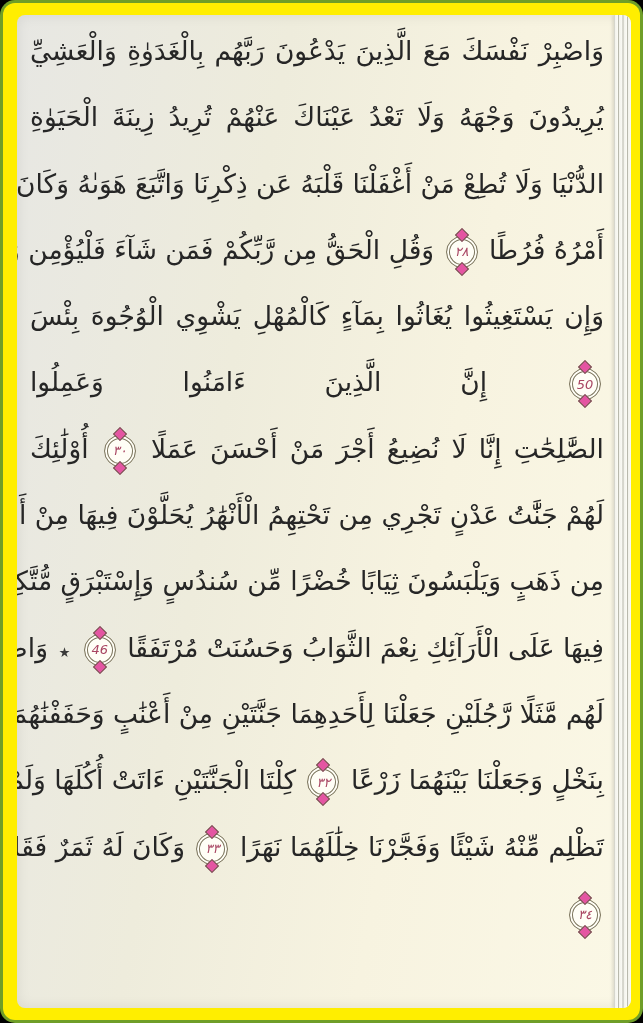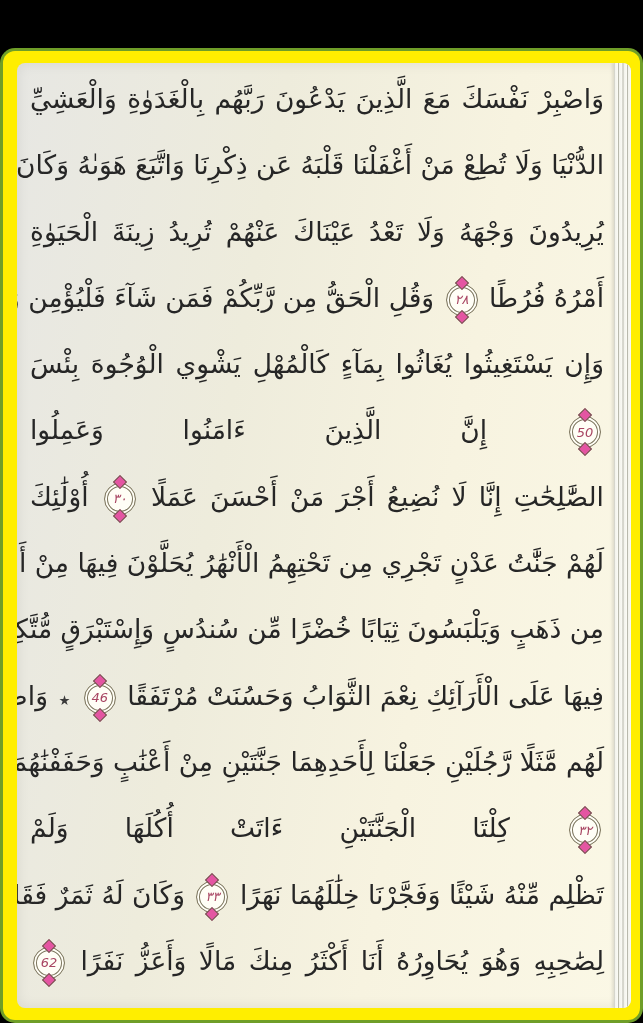--- a/index.html
+++ b/index.html
@@ -4,21 +4,20 @@
 <style>
   html,body{margin:0;padding:0;background:#000;}
   body{
     width:643px;height:1023px;position:relative;overflow:hidden;
     font-family:"DejaVu Sans", sans-serif;
   }
   
   .frame-green{
     position:absolute;inset:0;border-radius:15px;
     background:var(--border-green,#6f9e28);
-    margin-top:48px;
   }
   .frame-yellow{
     position:absolute;inset:3px;border-radius:12px;
     background:var(--border-yellow,#ffee00);
   }
   
   .page{
     position:absolute;left:14px;top:12px;right:9px;bottom:12px;
     border-radius:8px;
     background:linear-gradient(100deg,#e7e7e3 0%,#eeecdc 35%,#f7f3e0 65%,#fbf8e6 100%);
@@ -75,30 +74,30 @@
   }
 </style>
 </head>
 <body>
 
 <div class="frame-green">
   <div class="frame-yellow">
     <div class="page">
       <div class="text-block">
           <div class="line"><span class="ayah-text">وَاصْبِرْ نَفْسَكَ مَعَ الَّذِينَ يَدْعُونَ رَبَّهُم بِالْغَدَوٰةِ وَالْعَشِيِّ</span> </div>
+          <div class="line"><span class="ayah-text">يُرِيدُونَ وَجْهَهُ وَلَا تَعْدُ عَيْنَاكَ عَنْهُمْ تُرِيدُ زِينَةَ الْحَيَوٰةِ</span> </div>
           <div class="line"><span class="ayah-text">الدُّنْيَا وَلَا تُطِعْ مَنْ أَغْفَلْنَا قَلْبَهُ عَن ذِكْرِنَا وَاتَّبَعَ هَوَىٰهُ وَكَانَ</span> </div>
-          <div class="line"><span class="ayah-text">يُرِيدُونَ وَجْهَهُ وَلَا تَعْدُ عَيْنَاكَ عَنْهُمْ تُرِيدُ زِينَةَ الْحَيَوٰةِ</span> </div>
           <div class="line"><span class="ayah-text">أَمْرُهُ فُرُطًا</span> <span class="verse-marker"><span class="petal petal-top"></span><span class="num">٢٨</span><span class="petal petal-bottom"></span></span> <span class="ayah-text">وَقُلِ الْحَقُّ مِن رَّبِّكُمْ فَمَن شَآءَ فَلْيُؤْمِن وَمَن</span> </div>
           <div class="line"><span class="ayah-text">وَإِن يَسْتَغِيثُوا يُغَاثُوا بِمَآءٍ كَالْمُهْلِ يَشْوِي الْوُجُوهَ بِئْسَ</span> </div>
           <div class="line"> <span class="verse-marker"><span class="petal petal-top"></span><span class="num">50</span><span class="petal petal-bottom"></span></span> <span class="ayah-text">إِنَّ الَّذِينَ ءَامَنُوا وَعَمِلُوا</span> </div>
           <div class="line"><span class="ayah-text">الصَّٰلِحَٰتِ إِنَّا لَا نُضِيعُ أَجْرَ مَنْ أَحْسَنَ عَمَلًا</span> <span class="verse-marker"><span class="petal petal-top"></span><span class="num">٣٠</span><span class="petal petal-bottom"></span></span> <span class="ayah-text">أُوْلَٰئِكَ</span> </div>
           <div class="line"><span class="ayah-text">لَهُمْ جَنَّٰتُ عَدْنٍ تَجْرِي مِن تَحْتِهِمُ الْأَنْهَٰرُ يُحَلَّوْنَ فِيهَا مِنْ أَسَاوِرَ</span> </div>
           <div class="line"><span class="ayah-text">مِن ذَهَبٍ وَيَلْبَسُونَ ثِيَابًا خُضْرًا مِّن سُندُسٍ وَإِسْتَبْرَقٍ مُّتَّكِئِينَ</span> </div>
           <div class="line"><span class="ayah-text">فِيهَا عَلَى الْأَرَآئِكِ نِعْمَ الثَّوَابُ وَحَسُنَتْ مُرْتَفَقًا</span> <span class="verse-marker"><span class="petal petal-top"></span><span class="num">46</span><span class="petal petal-bottom"></span></span> <span class="rub-mark">٭</span> <span class="ayah-text">وَاضْرِبْ</span> </div>
           <div class="line"><span class="ayah-text">لَهُم مَّثَلًا رَّجُلَيْنِ جَعَلْنَا لِأَحَدِهِمَا جَنَّتَيْنِ مِنْ أَعْنَٰبٍ وَحَفَفْنَٰهُمَا</span> </div>
-          <div class="line"> <span class="verse-marker"><span class="petal petal-top"></span><span class="num">٣٢</span><span class="petal petal-bottom"></span></span> <span class="ayah-text">كِلْتَا الْجَنَّتَيْنِ ءَاتَتْ أُكُلَهَا وَلَمْ</span> </div>
+          <div class="line"><span class="ayah-text">بِنَخْلٍ وَجَعَلْنَا بَيْنَهُمَا زَرْعًا</span> <span class="verse-marker"><span class="petal petal-top"></span><span class="num">٣٢</span><span class="petal petal-bottom"></span></span> <span class="ayah-text">كِلْتَا الْجَنَّتَيْنِ ءَاتَتْ أُكُلَهَا وَلَمْ</span> </div>
           <div class="line"><span class="ayah-text">تَظْلِم مِّنْهُ شَيْئًا وَفَجَّرْنَا خِلَٰلَهُمَا نَهَرًا</span> <span class="verse-marker"><span class="petal petal-top"></span><span class="num">٣٣</span><span class="petal petal-bottom"></span></span> <span class="ayah-text">وَكَانَ لَهُ ثَمَرٌ فَقَالَ</span> </div>
-          <div class="line"><span class="ayah-text">لِصَٰحِبِهِ وَهُوَ يُحَاوِرُهُ أَنَا أَكْثَرُ مِنكَ مَالًا وَأَعَزُّ نَفَرًا</span> <span class="verse-marker"><span class="petal petal-top"></span><span class="num">62</span><span class="petal petal-bottom"></span></span> </div>
+          <div class="line"> <span class="verse-marker"><span class="petal petal-top"></span><span class="num">٣٤</span><span class="petal petal-bottom"></span></span> </div>
         </div>
       <div class="page-edges"></div>
     </div>
   </div>
 </div>
 
 </body></html>

